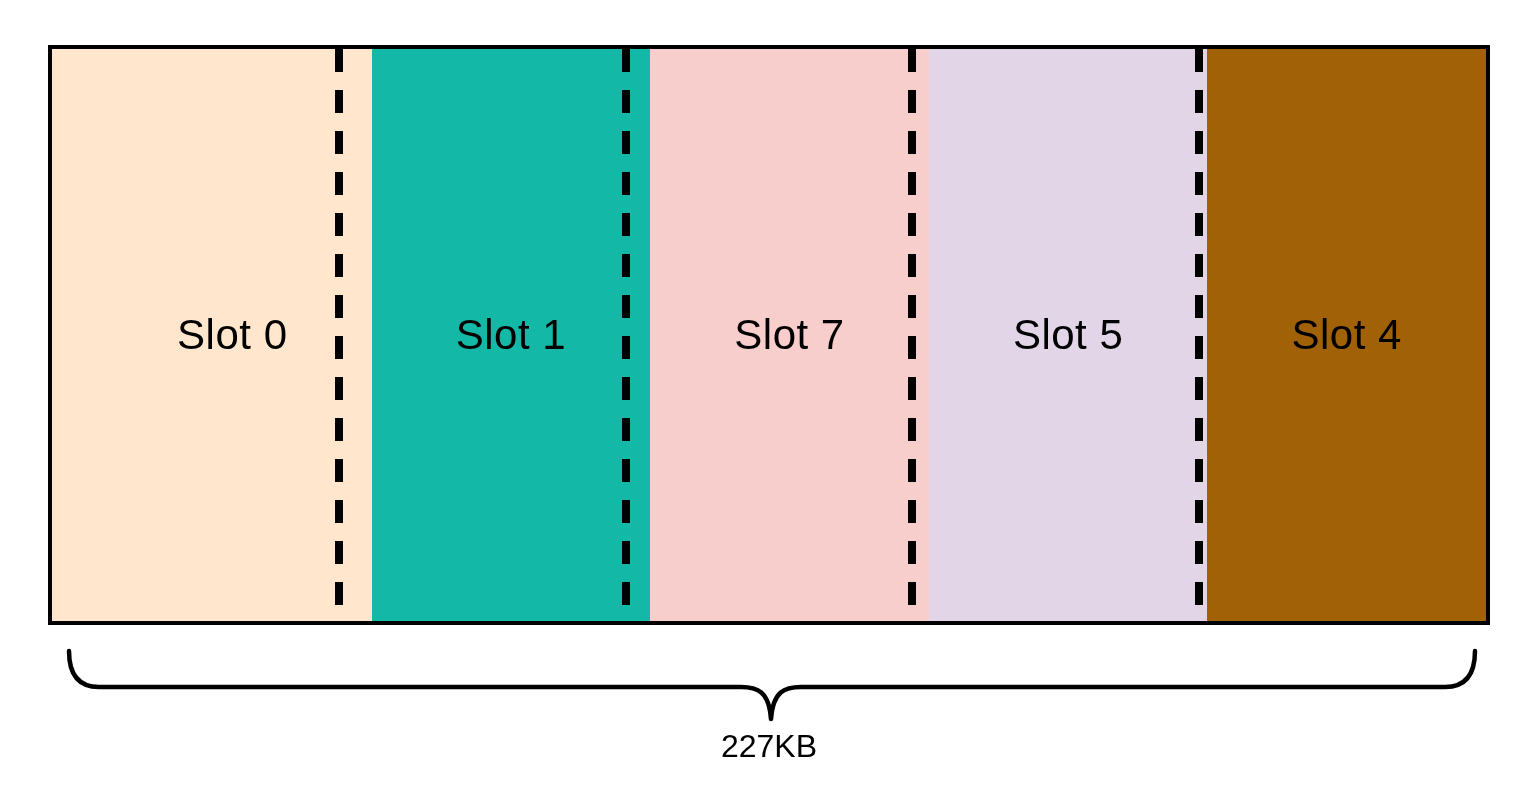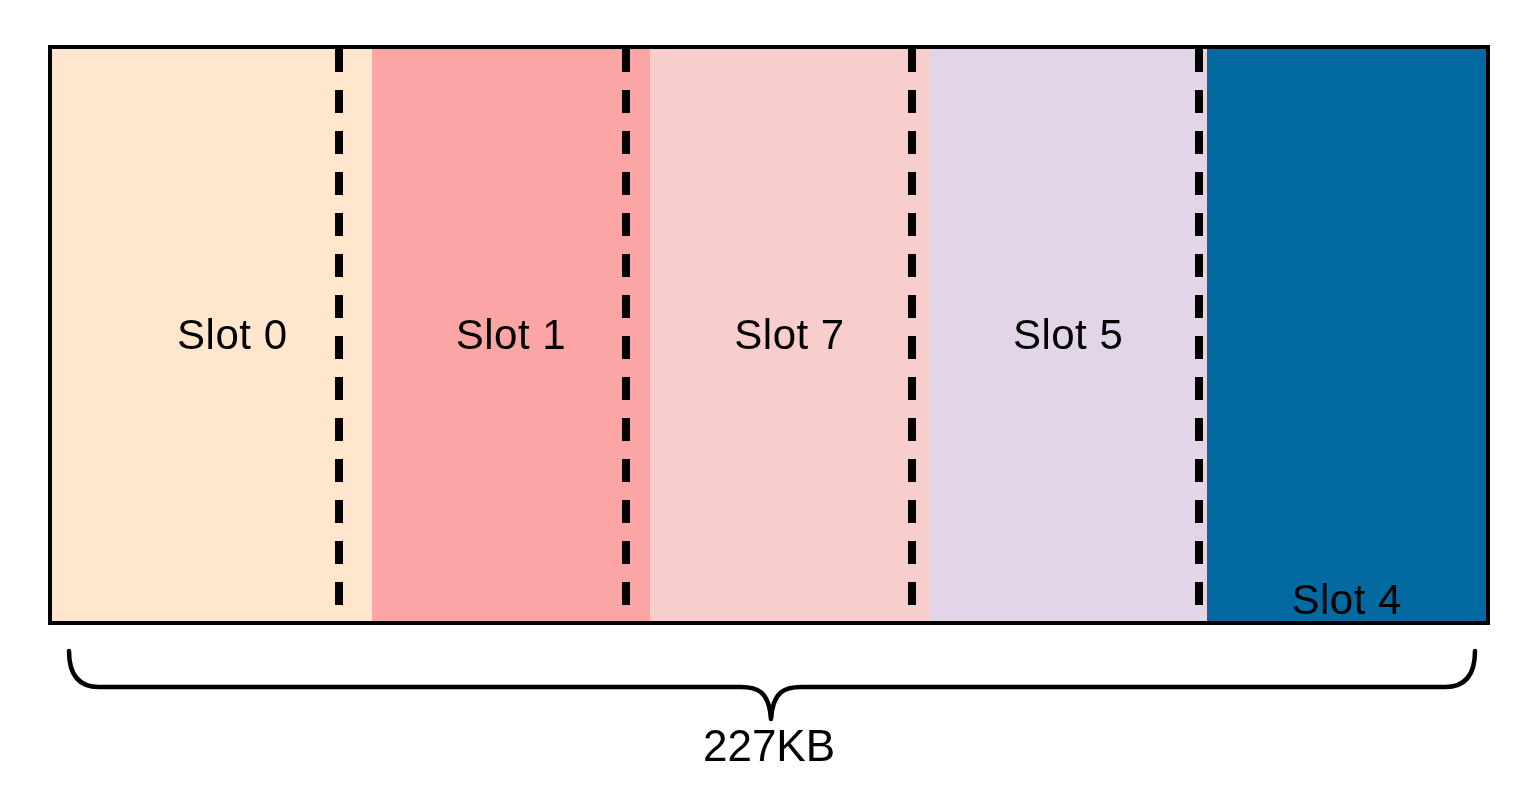--- a/index.html
+++ b/index.html
@@ -64,45 +64,45 @@
     display: block;
   }
   .total-label {
     position: absolute;
     left: 48px;
     width: 1442px;
     top: 718px;
     height: 56px;
     line-height: 56px;
     text-align: center;
-    font-size: 44px;
+    font-size: 32px;
     color: var(--text-color, #000000);
     white-space: nowrap;
   }
 </style>
 </head>
 <body style="background: rgb(255, 255, 255); --line-color: #000000; --text-color: #000000;">
 
 <div class="canvas">
 
   <div class="slots-box">
 
     <div class="slot" style="background: rgb(255, 230, 204); padding-left: 41px;">
       <span class="slot-label">Slot 0</span>
     </div>
-    <div class="slot" style="background: #fca5a5;">
+    <div class="slot" style="background: #14b8a6;">
       <span class="slot-label">Slot 1</span>
     </div>
     <div class="slot" style="background: rgb(248, 206, 204);">
       <span class="slot-label">Slot 7</span>
     </div>
     <div class="slot" style="background: rgb(225, 213, 231);">
       <span class="slot-label">Slot 5</span>
     </div>
-    <div class="slot" style="background: #0369a1; align-items: flex-end;">
+    <div class="slot" style="background: #a16207;">
       <span class="slot-label">Slot 4</span>
     </div>
 
     <div class="divider d1"></div>
     <div class="divider d2"></div>
     <div class="divider d3"></div>
     <div class="divider d4"></div>
 
   </div>
 

